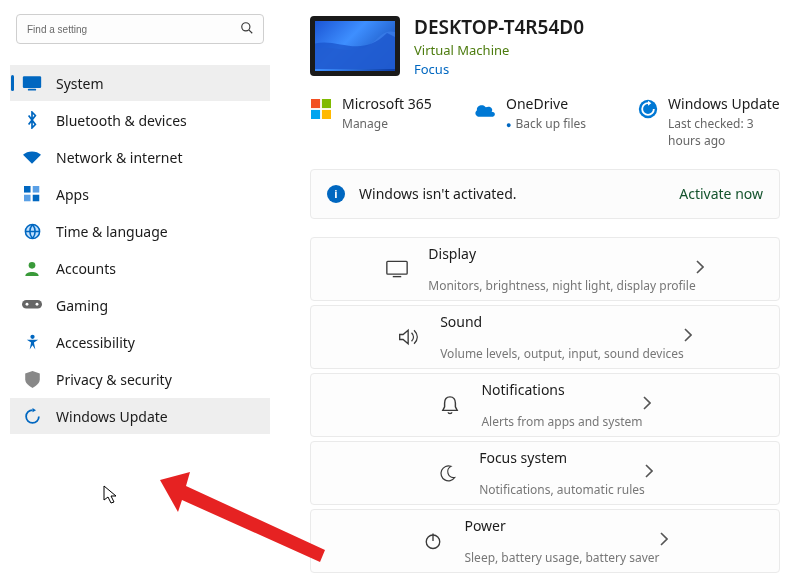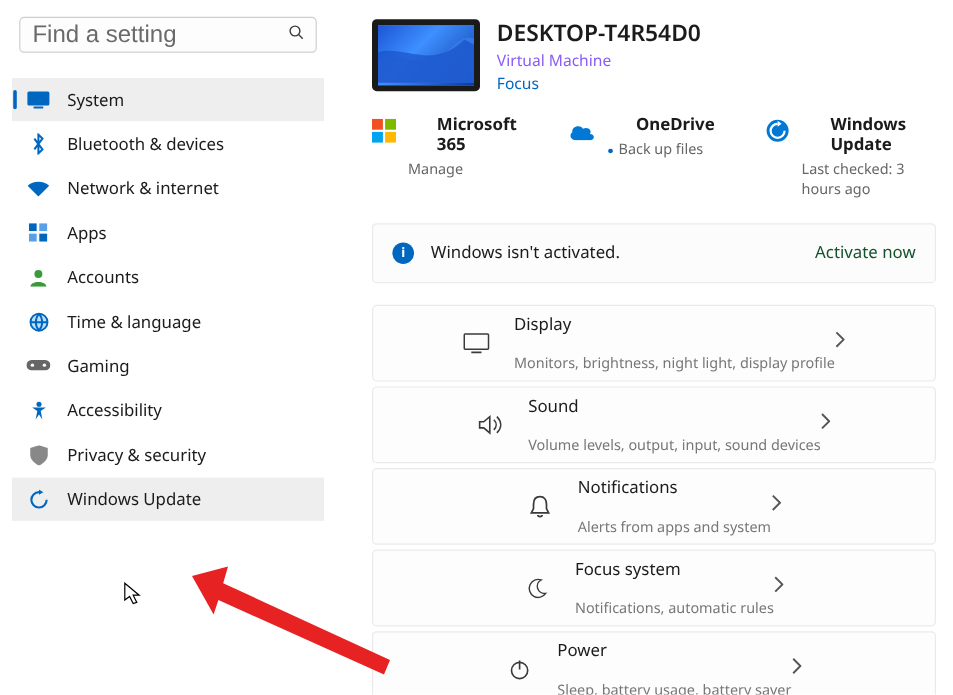--- a/index.html
+++ b/index.html
@@ -26,21 +26,21 @@
     margin: 0 6px 14px 6px;
     position: relative;
   }
   .search-input {
     width: 100%;
     height: 30px;
     border: 1px solid #cfcfcf;
     border-radius: 4px;
     background: #fdfdfd;
     padding: 0 32px 0 10px;
-    font-size: 20px;
+    font-size: 10px;
     color: #333;
     outline: none;
   }
   .search-input::placeholder { color: #6a6a6a; }
   .search-icon {
     position: absolute;
     right: 10px; top: 6px;
     color: #3a3a3a;
     font-size: 14px;
   }
@@ -87,34 +87,34 @@
   .pc-thumb {
     width: 90px; height: 60px;
     background: linear-gradient(135deg,#1b55d4,#3e8fff 40%,#0b3aa2);
     border-radius: 4px;
     border: 5px solid #1a1a1a;
     position: relative;
     overflow: hidden;
   }
   .pc-thumb svg { position:absolute; inset:0; }
   .pc-name { font-size: 19px; font-weight: 600; }
-  .pc-sub { font-size: 13px; color: #8b5cf6; margin-top:1px; }
+  .pc-sub { font-size: 13px; color: #4d7c0f; margin-top:1px; }
   .pc-rename { font-size: 13px; color: #0067c0; margin-top:1px; cursor:pointer; }
   .status-strip {
     display: flex;
     margin-top: 18px;
     gap: 28px;
   }
   .status-itm {
     display: flex; align-items: flex-start; gap: 10px;
     min-width: 136px;
     cursor: pointer;
   }
   .status-itm .s-icon { width:22px; height:22px; display:flex; align-items:center; justify-content:center; margin-top:2px;}
-  .status-itm .s-t { font-size:14px; font-weight:700; line-height:1.2;margin-left:24px; }
+  .status-itm .s-t { font-size:14px; font-weight:400; line-height:1.2; }
   .status-itm .s-s { font-size:12px; color:#666; margin-top:2px; }
   .status-itm .bullet { color:#0067c0; font-size:9px; margin-right:4px;}
   .activation-banner {
     margin-top: 20px;
     height: 50px;
     border: 1px solid #eaeaea;
     border-radius: 4px;
     background: #fcfcfc;
     display: flex; align-items: center;
     padding: 0 16px;
@@ -184,35 +184,35 @@
             <rect x="0" y="0" width="9" height="9" fill="#0067c0"></rect>
             <rect x="12" y="0" width="9" height="9" fill="#5aa0e6"></rect>
             <rect x="0" y="12" width="9" height="9" fill="#5aa0e6"></rect>
             <rect x="12" y="12" width="9" height="9" fill="#0067c0"></rect>
           </svg>
       </span>
       <span class="nav-label">Apps</span>
     </div>
     <div class="nav-item">
       <span class="nav-icon">
+        <svg width="17" height="17" viewBox="0 0 24 24" fill="none" stroke="#0067c0" stroke-width="2.2">
+            <circle cx="12" cy="12" r="10" fill="#bfe0ff"></circle>
+            <path d="M2 12 H22 M12 2 C7 8 7 16 12 22 M12 2 C17 8 17 16 12 22"></path>
+          </svg>
+      </span>
+      <span class="nav-label">Time &amp; language</span>
+    </div>
+    <div class="nav-item">
+      <span class="nav-icon">
         <svg width="16" height="16" viewBox="0 0 24 24" fill="#3a9a3a">
             <circle cx="12" cy="8" r="5"></circle>
             <path d="M2 24 C2 16 22 16 22 24 Z"></path>
           </svg>
       </span>
       <span class="nav-label">Accounts</span>
-    </div>
-    <div class="nav-item">
-      <span class="nav-icon">
-        <svg width="17" height="17" viewBox="0 0 24 24" fill="none" stroke="#0067c0" stroke-width="2.2">
-            <circle cx="12" cy="12" r="10" fill="#bfe0ff"></circle>
-            <path d="M2 12 H22 M12 2 C7 8 7 16 12 22 M12 2 C17 8 17 16 12 22"></path>
-          </svg>
-      </span>
-      <span class="nav-label">Time &amp; language</span>
     </div>
     <div class="nav-item">
       <span class="nav-icon">
         <svg width="20" height="14" viewBox="0 0 28 18" fill="#666">
             <rect x="0" y="2" width="28" height="12" rx="6"></rect>
             <circle cx="7" cy="8" r="2" fill="#fff"></circle>
             <circle cx="21" cy="8" r="2" fill="#fff"></circle>
           </svg>
       </span>
       <span class="nav-label">Gaming</span>

